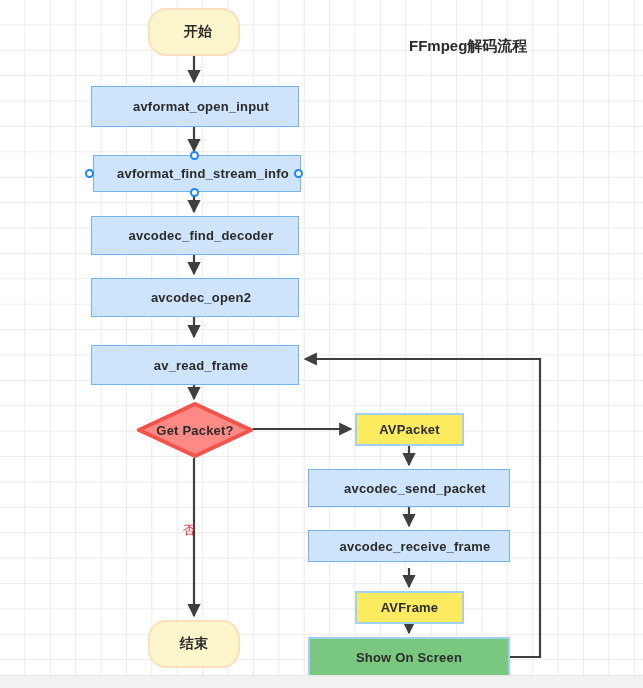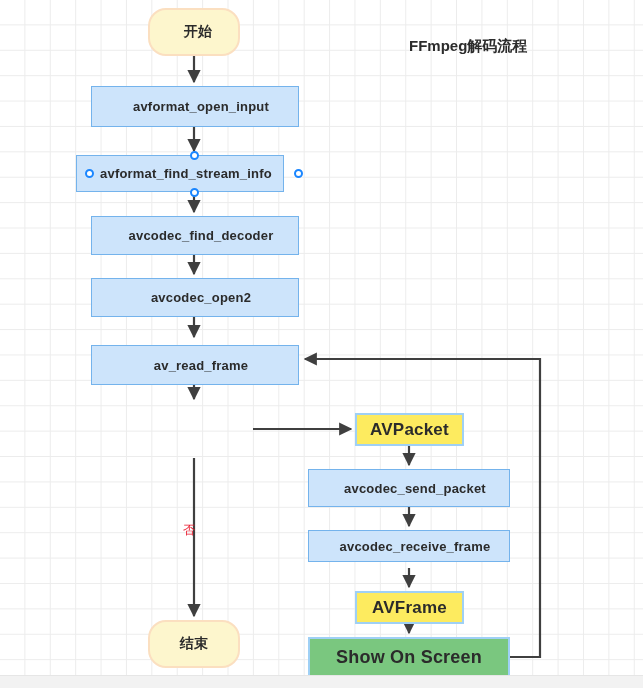--- a/index.html
+++ b/index.html
@@ -70,27 +70,27 @@
   .node-terminator {
     background: #fdf6cd;
     border: 2px solid #fbdfc0;
     border-radius: 18px;
     font-size: 14px;
   }
 
   .node-data {
     background: #fdeb5f;
     border: 2px solid #9fd0f5;
-    font-size: 17px;
+    font-size: 13px;
   }
 
   .node-output {
     background: #7ac77f;
     border: 2px solid #9fd0f5;
-    font-size: 18px;
+    font-size: 13px;
     text-align: center;
   }
 
   
   .node-decision {
     background: transparent;
     border: 0;
     font-size: 13px;
   }
   .node-decision .diamond-shape {
@@ -167,40 +167,46 @@
   <div id="diagram-title" style="left:369px; top:46px; transform:translate(0,-50%);margin-left:40px;">FFmpeg解码流程</div>
 
   <div class="node node-terminator" style="left:148px; top:8px; width:92px; height:48px;padding-left:8px;">
     <span>开始</span>
   </div>
 
   <div class="node node-process" style="left:91px; top:86px; width:208px; height:41px;">
     <span>avformat_open_input</span>
   </div>
 
-  <div class="node node-process" style="left:76px; top:155px; width:208px; height:37px;text-align:right;">
+  <div class="node node-process" style="left:93px; top:155px; width:208px; height:37px;text-align:right;">
     <span>avformat_find_stream_info</span>
   </div>
   <div class="handle" style="left:190px; top:151px;"></div>
   <div class="handle" style="left:190px; top:188px;"></div>
   <div class="handle" style="left:85px;  top:169px;"></div>
   <div class="handle" style="left:294px; top:169px;"></div>
 
   <div class="node node-process" style="left:91px; top:216px; width:208px; height:39px;">
     <span>avcodec_find_decoder</span>
   </div>
 
   <div class="node node-process" style="left:91px; top:278px; width:208px; height:39px;">
     <span>avcodec_open2</span>
   </div>
 
   <div class="node node-process" style="left:91px; top:345px; width:208px; height:40px;">
     <span>av_read_frame</span>
   </div>
 
+  <div class="node node-decision" style="left:137px; top:402px; width:116px; height:56px;">
+    <svg class="diamond-shape" viewBox="0 0 116 56" preserveAspectRatio="none" xmlns="http://www.w3.org/2000/svg">
+      <polygon points="58,2 114,28 58,54 2,28" fill="#fd8a85" stroke="#f4534c" stroke-width="4"></polygon>
+    </svg>
+    <span class="diamond-label">Get Packet?</span>
+  </div>
 
   <div class="edge-label" style="left:189px; top:530px; transform:translate(-50%,-50%);">否</div>
 
   <div class="node node-terminator" style="left:148px; top:620px; width:92px; height:48px;">
     <span>结束</span>
   </div>
 
   <div class="node node-data" style="left:355px; top:413px; width:109px; height:33px;">
     <span>AVPacket</span>
   </div>

